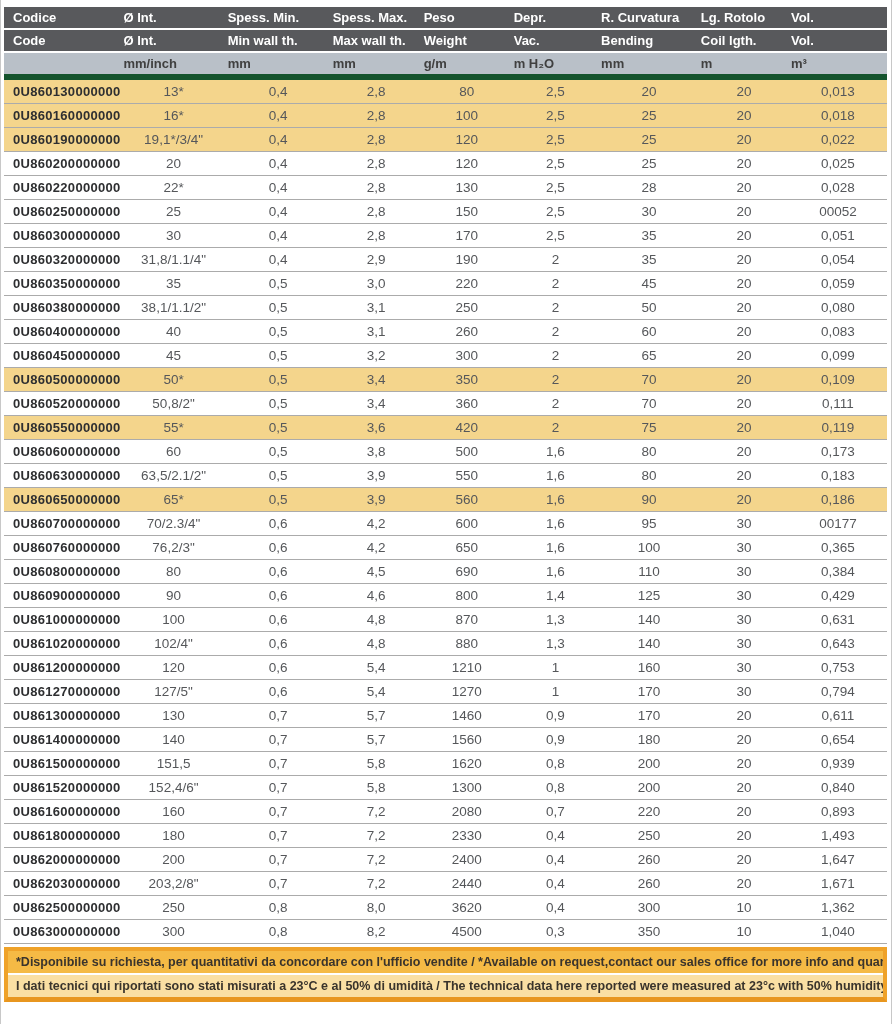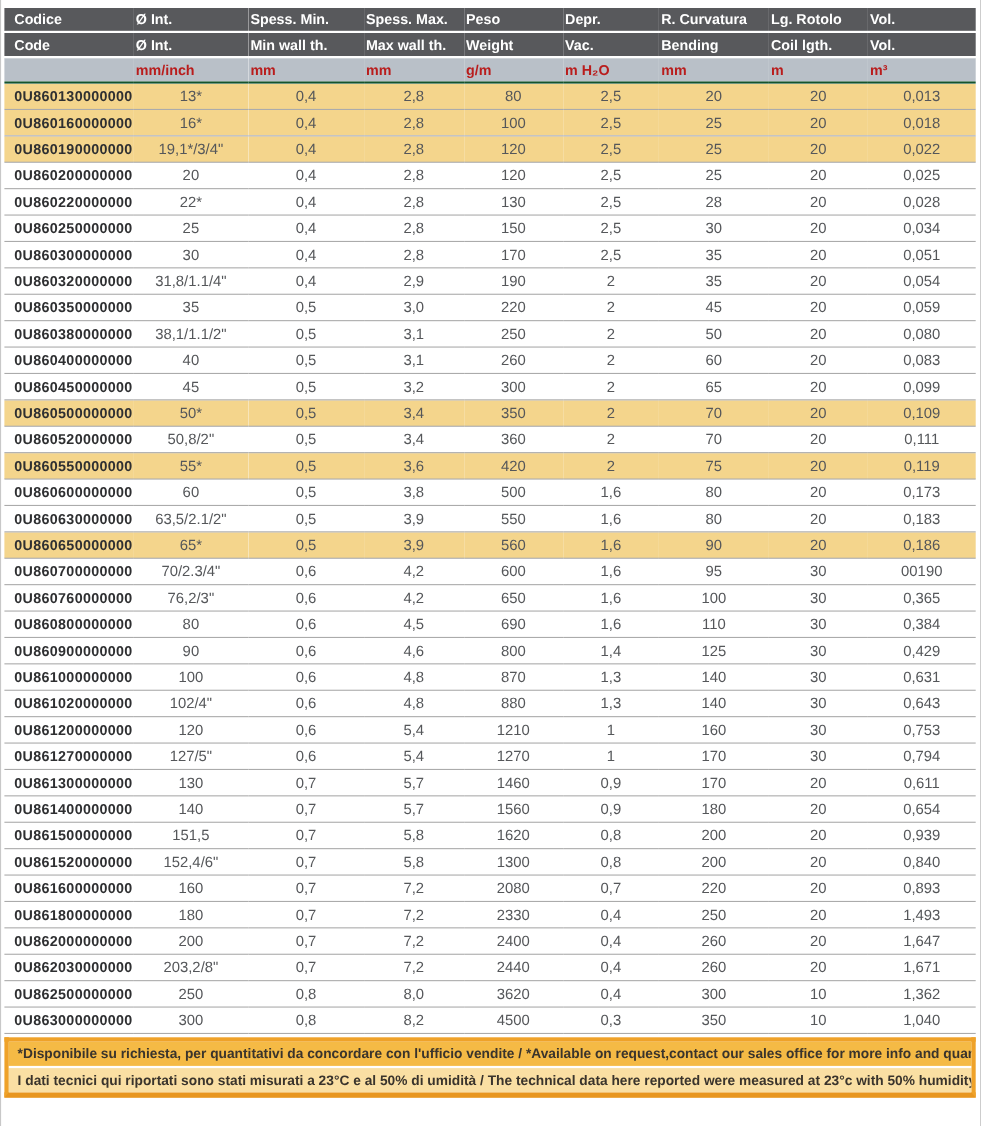--- a/index.html
+++ b/index.html
@@ -42,22 +42,22 @@
     height: 21px;
     line-height: 21px;
     padding: 0 2px;
     border-bottom: 2px solid #ffffff;
     box-sizing: border-box;
     white-space: nowrap;
     overflow: hidden;
   }
   thead tr.units th {
     background: var(--units-bg);
-    color: #b91c1c;
-    border-bottom: 2px solid #14532d;
+    color: #404040;
+    border-bottom: 6px solid #14532d;
   }
   thead th.col0 { text-align: left; padding-left: 9px; }
   tbody td {
     font-size: 13.5px;
     color: var(--num-color);
     text-align: center;
     height: 23px;
     line-height: 23px;
     padding: 0 2px;
     border-bottom: 1px solid var(--row-line);
@@ -208,21 +208,21 @@
         </tr>
         <tr>
           <td class="col0">0U860250000000</td>
           <td class="col1">25</td>
           <td class="col2">0,4</td>
           <td class="col3">2,8</td>
           <td class="col4">150</td>
           <td class="col5">2,5</td>
           <td class="col6">30</td>
           <td class="col7">20</td>
-          <td class="col8">0,034</td>
+          <td class="col8">00052</td>
         </tr>
         <tr>
           <td class="col0">0U860300000000</td>
           <td class="col1">30</td>
           <td class="col2">0,4</td>
           <td class="col3">2,8</td>
           <td class="col4">170</td>
           <td class="col5">2,5</td>
           <td class="col6">35</td>
           <td class="col7">20</td>
@@ -351,21 +351,21 @@
         </tr>
         <tr>
           <td class="col0">0U860700000000</td>
           <td class="col1">70/2.3/4"</td>
           <td class="col2">0,6</td>
           <td class="col3">4,2</td>
           <td class="col4">600</td>
           <td class="col5">1,6</td>
           <td class="col6">95</td>
           <td class="col7">30</td>
-          <td class="col8">00190</td>
+          <td class="col8">00177</td>
         </tr>
         <tr>
           <td class="col0">0U860760000000</td>
           <td class="col1">76,2/3"</td>
           <td class="col2">0,6</td>
           <td class="col3">4,2</td>
           <td class="col4">650</td>
           <td class="col5">1,6</td>
           <td class="col6">100</td>
           <td class="col7">30</td>

